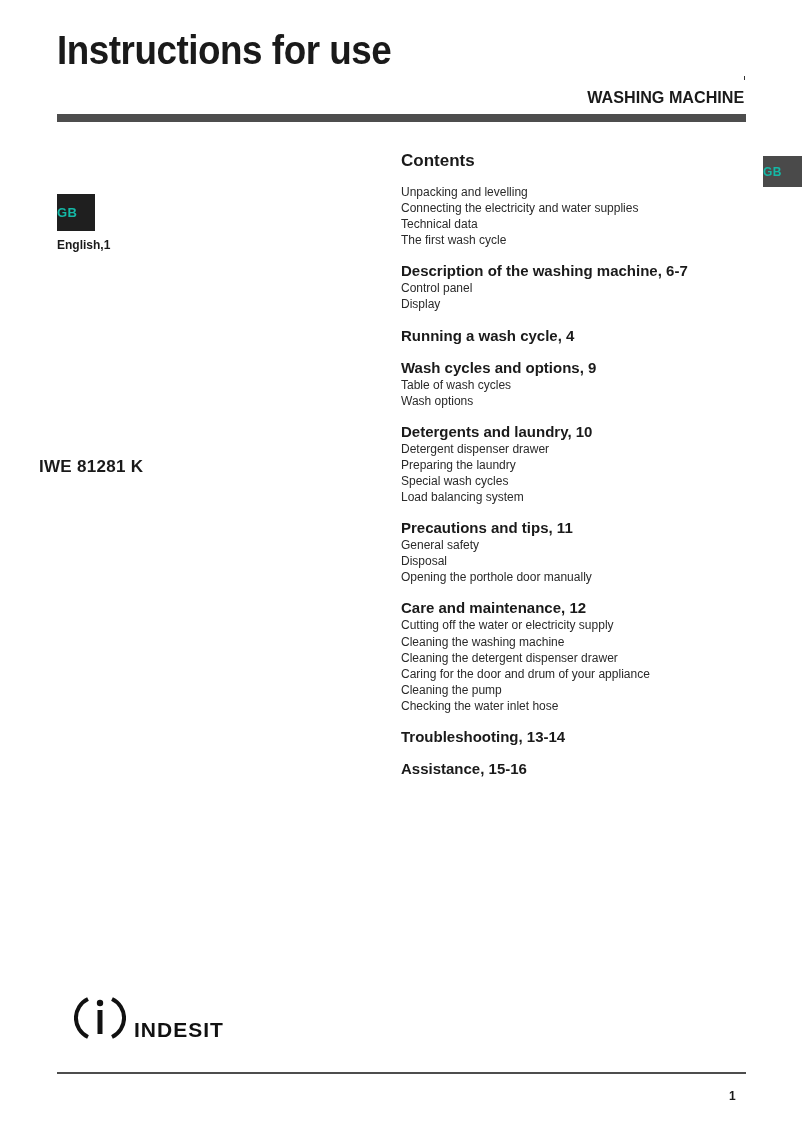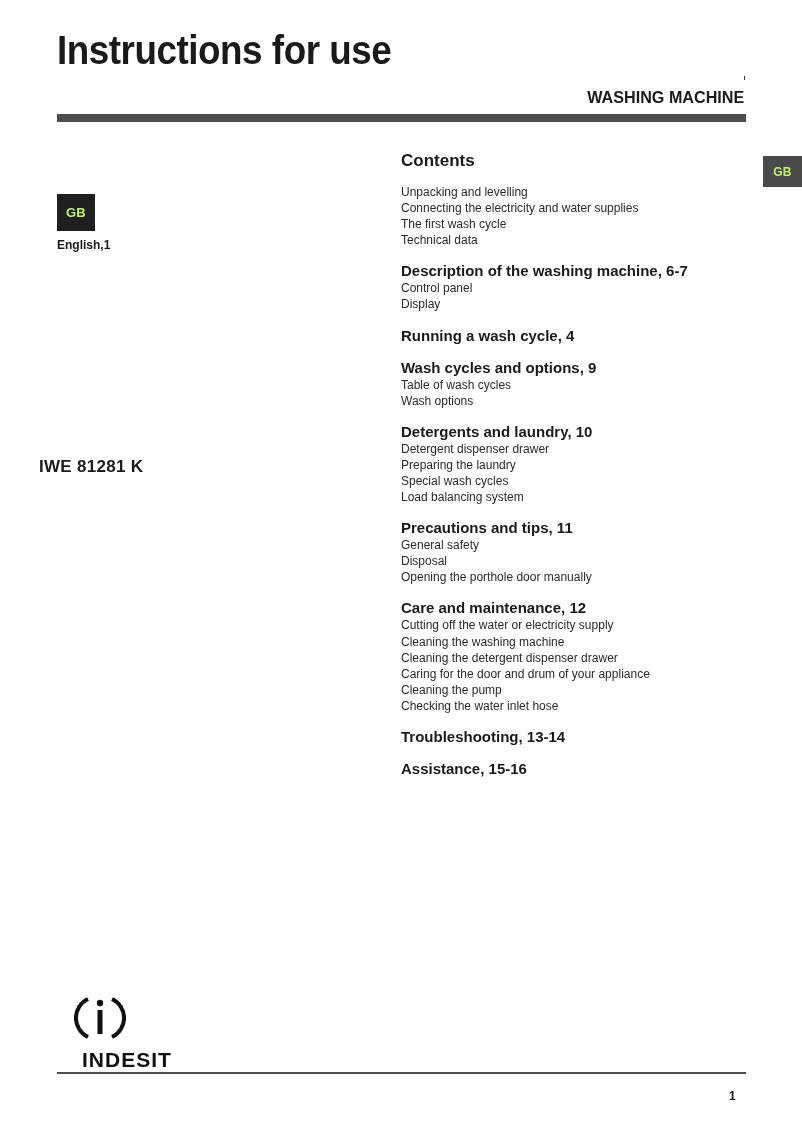--- a/index.html
+++ b/index.html
@@ -17,40 +17,40 @@
   }
   #tick-mark { left: 744px; top: 76px; width: 1px; height: 4px; background: #333; }
   #doc-subtitle {
     right: 58px; top: 88px;
     font-size: 17px; font-weight: bold; color: #1a1a1a;
     transform: scaleX(0.95); transform-origin: right top; white-space: nowrap;
   }
   #header-bar { left: 57px; top: 114px; width: 689px; height: 8px; background: #4d4d4d; }
 
   .lang-box {
-    background: #1f1f1f; color: #bef264; font-weight: bold;
-    display: flex; align-items: center; justify-content: center;
+    background: #1f1f1f; color: #14b8a6; font-weight: bold;
+    display: flex; align-items: center; justify-content: flex-start;
     font-size: 13px; letter-spacing: 0.3px;
   }
   #lang-box-left { left: 57px; top: 194px; width: 38px; height: 37px; }
   #lang-tab-right { left: 763px; top: 156px; width: 39px; height: 31px; background: #4a4a4a; font-size: 12px; }
   #lang-label {
     left: 57px; top: 238px; font-size: 12px; font-weight: bold; color: #1a1a1a; white-space: nowrap;
   }
   #model-number {
     left: 39px; top: 457px; font-size: 17px; font-weight: bold; color: #1a1a1a; letter-spacing: 0.3px; white-space: nowrap;
   }
 
   #contents { left: 401px; top: 150px; width: 360px; }
   #contents-title { font-size: 17px; font-weight: bold; line-height: 22px; margin-bottom: 12px; color: #1a1a1a; }
   .toc-section { margin-bottom: 14px; }
   .toc-head { font-size: 15px; font-weight: bold; line-height: 18px; color: #1a1a1a; white-space: nowrap; }
   .toc-item { font-size: 12px; line-height: 16.1px; color: #2a2a2a; white-space: nowrap; }
 
-  #brand-logo { left: 74px; top: 994px; display: flex; align-items: flex-start; flex-direction: column; }
+  #brand-logo { left: 74px; top: 994px; display: flex; align-items: flex-end; }
   #brand-logo svg { display: block; }
   #brand-name {
     font-size: 30px; font-weight: bold; letter-spacing: 1px; margin-left: 8px;
     color: #111; font-variant: small-caps; line-height: 1;
   }
 
   #footer-rule { left: 57px; top: 1072px; width: 689px; height: 2px; background: #4d4d4d; }
   #page-number { left: 729px; top: 1089px; font-size: 12px; font-weight: bold; color: #1a1a1a; }
 </style>
 </head>
@@ -71,22 +71,22 @@
 </div>
 
 <div class="abs" id="model-number">IWE 81281 K</div>
 
 <div class="abs" id="contents">
   <div id="contents-title">Contents</div>
   <div id="toc-list">
       <div class="toc-section">
         <div class="toc-item">Unpacking and levelling</div>
         <div class="toc-item">Connecting the electricity and water supplies</div>
+        <div class="toc-item">Technical data</div>
         <div class="toc-item">The first wash cycle</div>
-        <div class="toc-item">Technical data</div>
       </div>
       <div class="toc-section">
         <div class="toc-head">Description of the washing machine, 6-7</div>
         <div class="toc-item">Control panel</div>
         <div class="toc-item">Display</div>
       </div>
       <div class="toc-section">
         <div class="toc-head">Running a wash cycle, 4</div>
       </div>
       <div class="toc-section">

